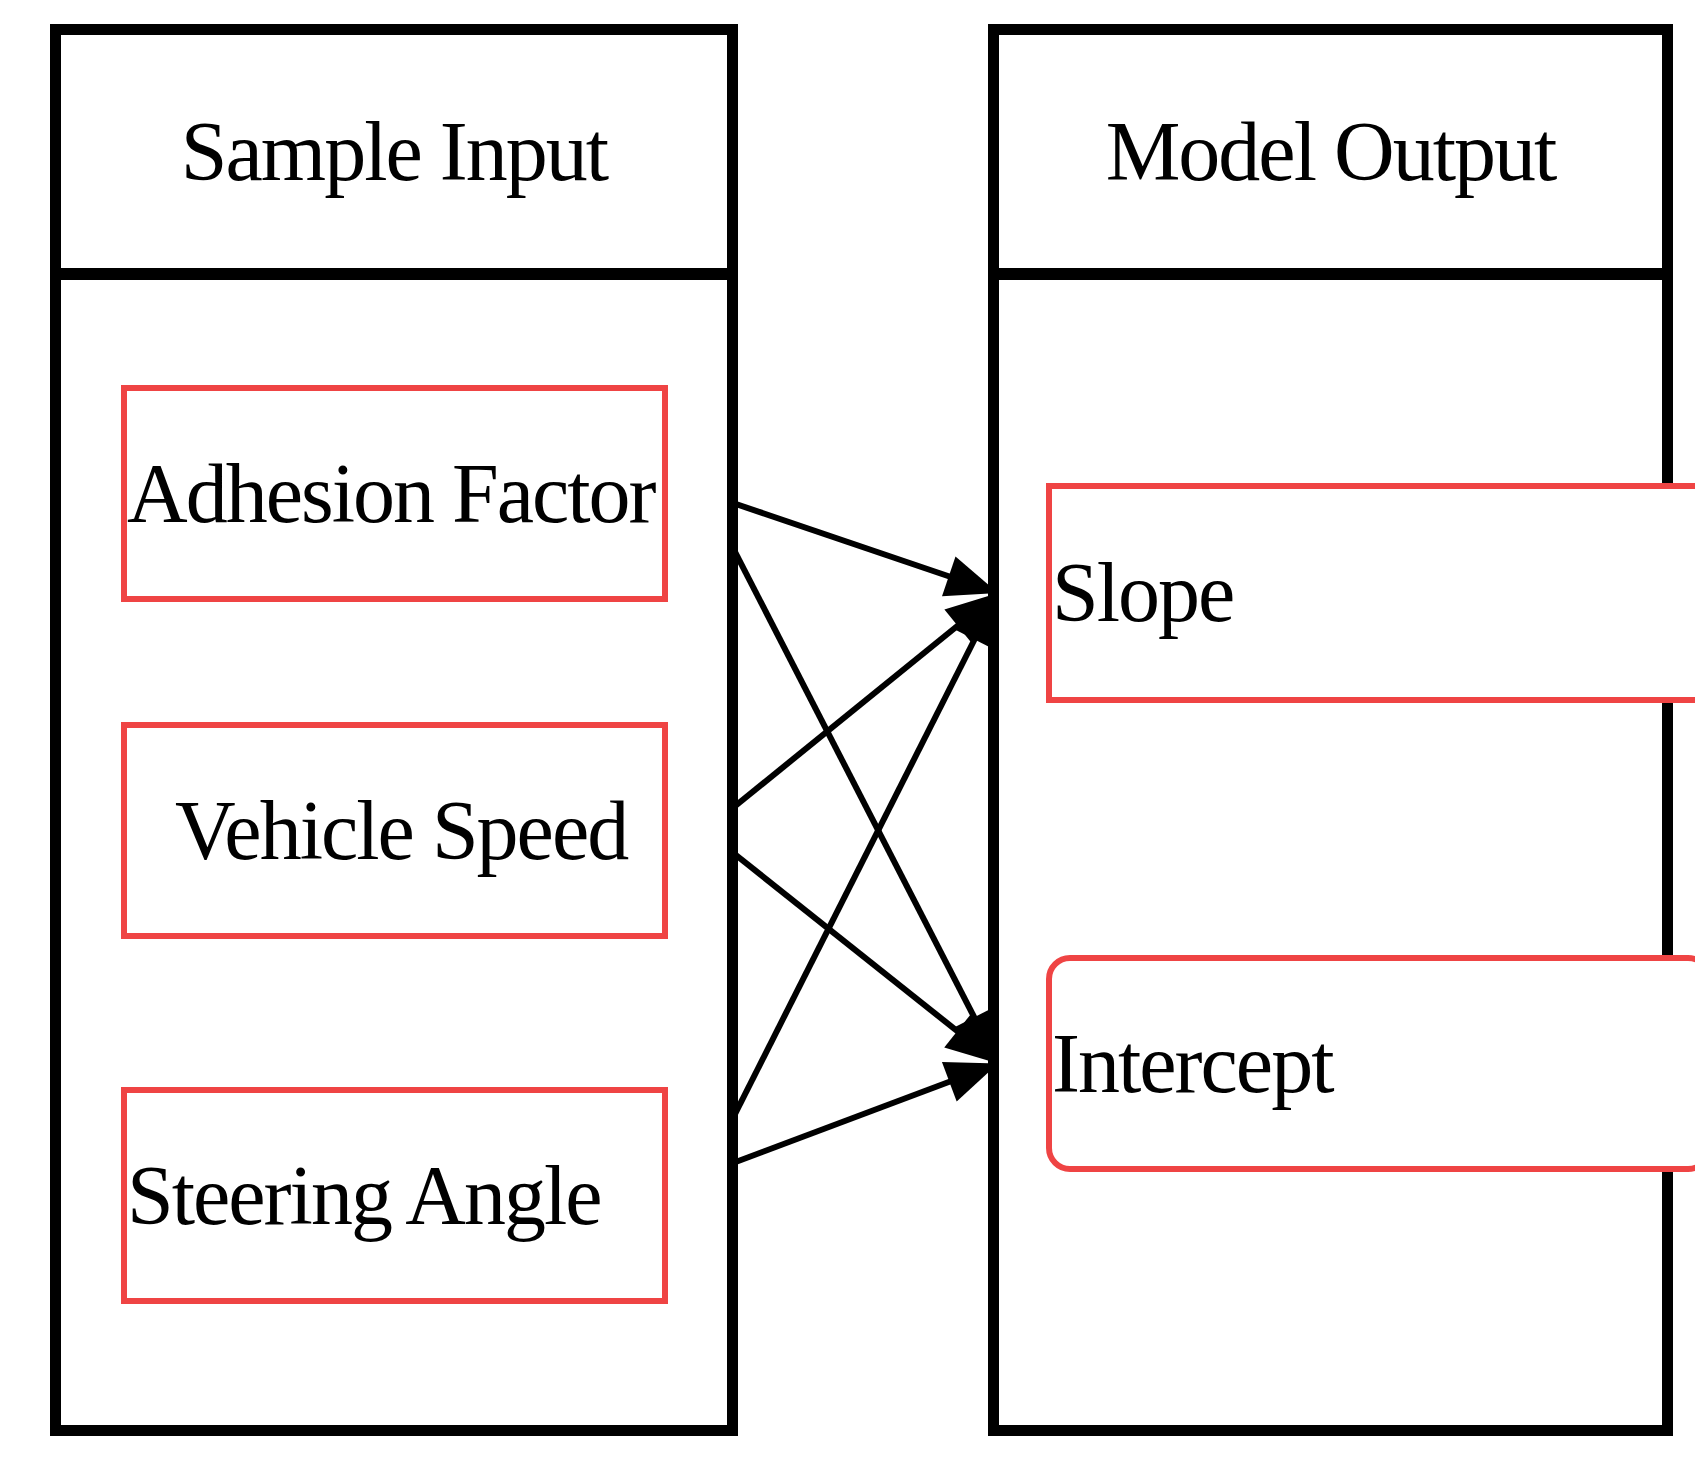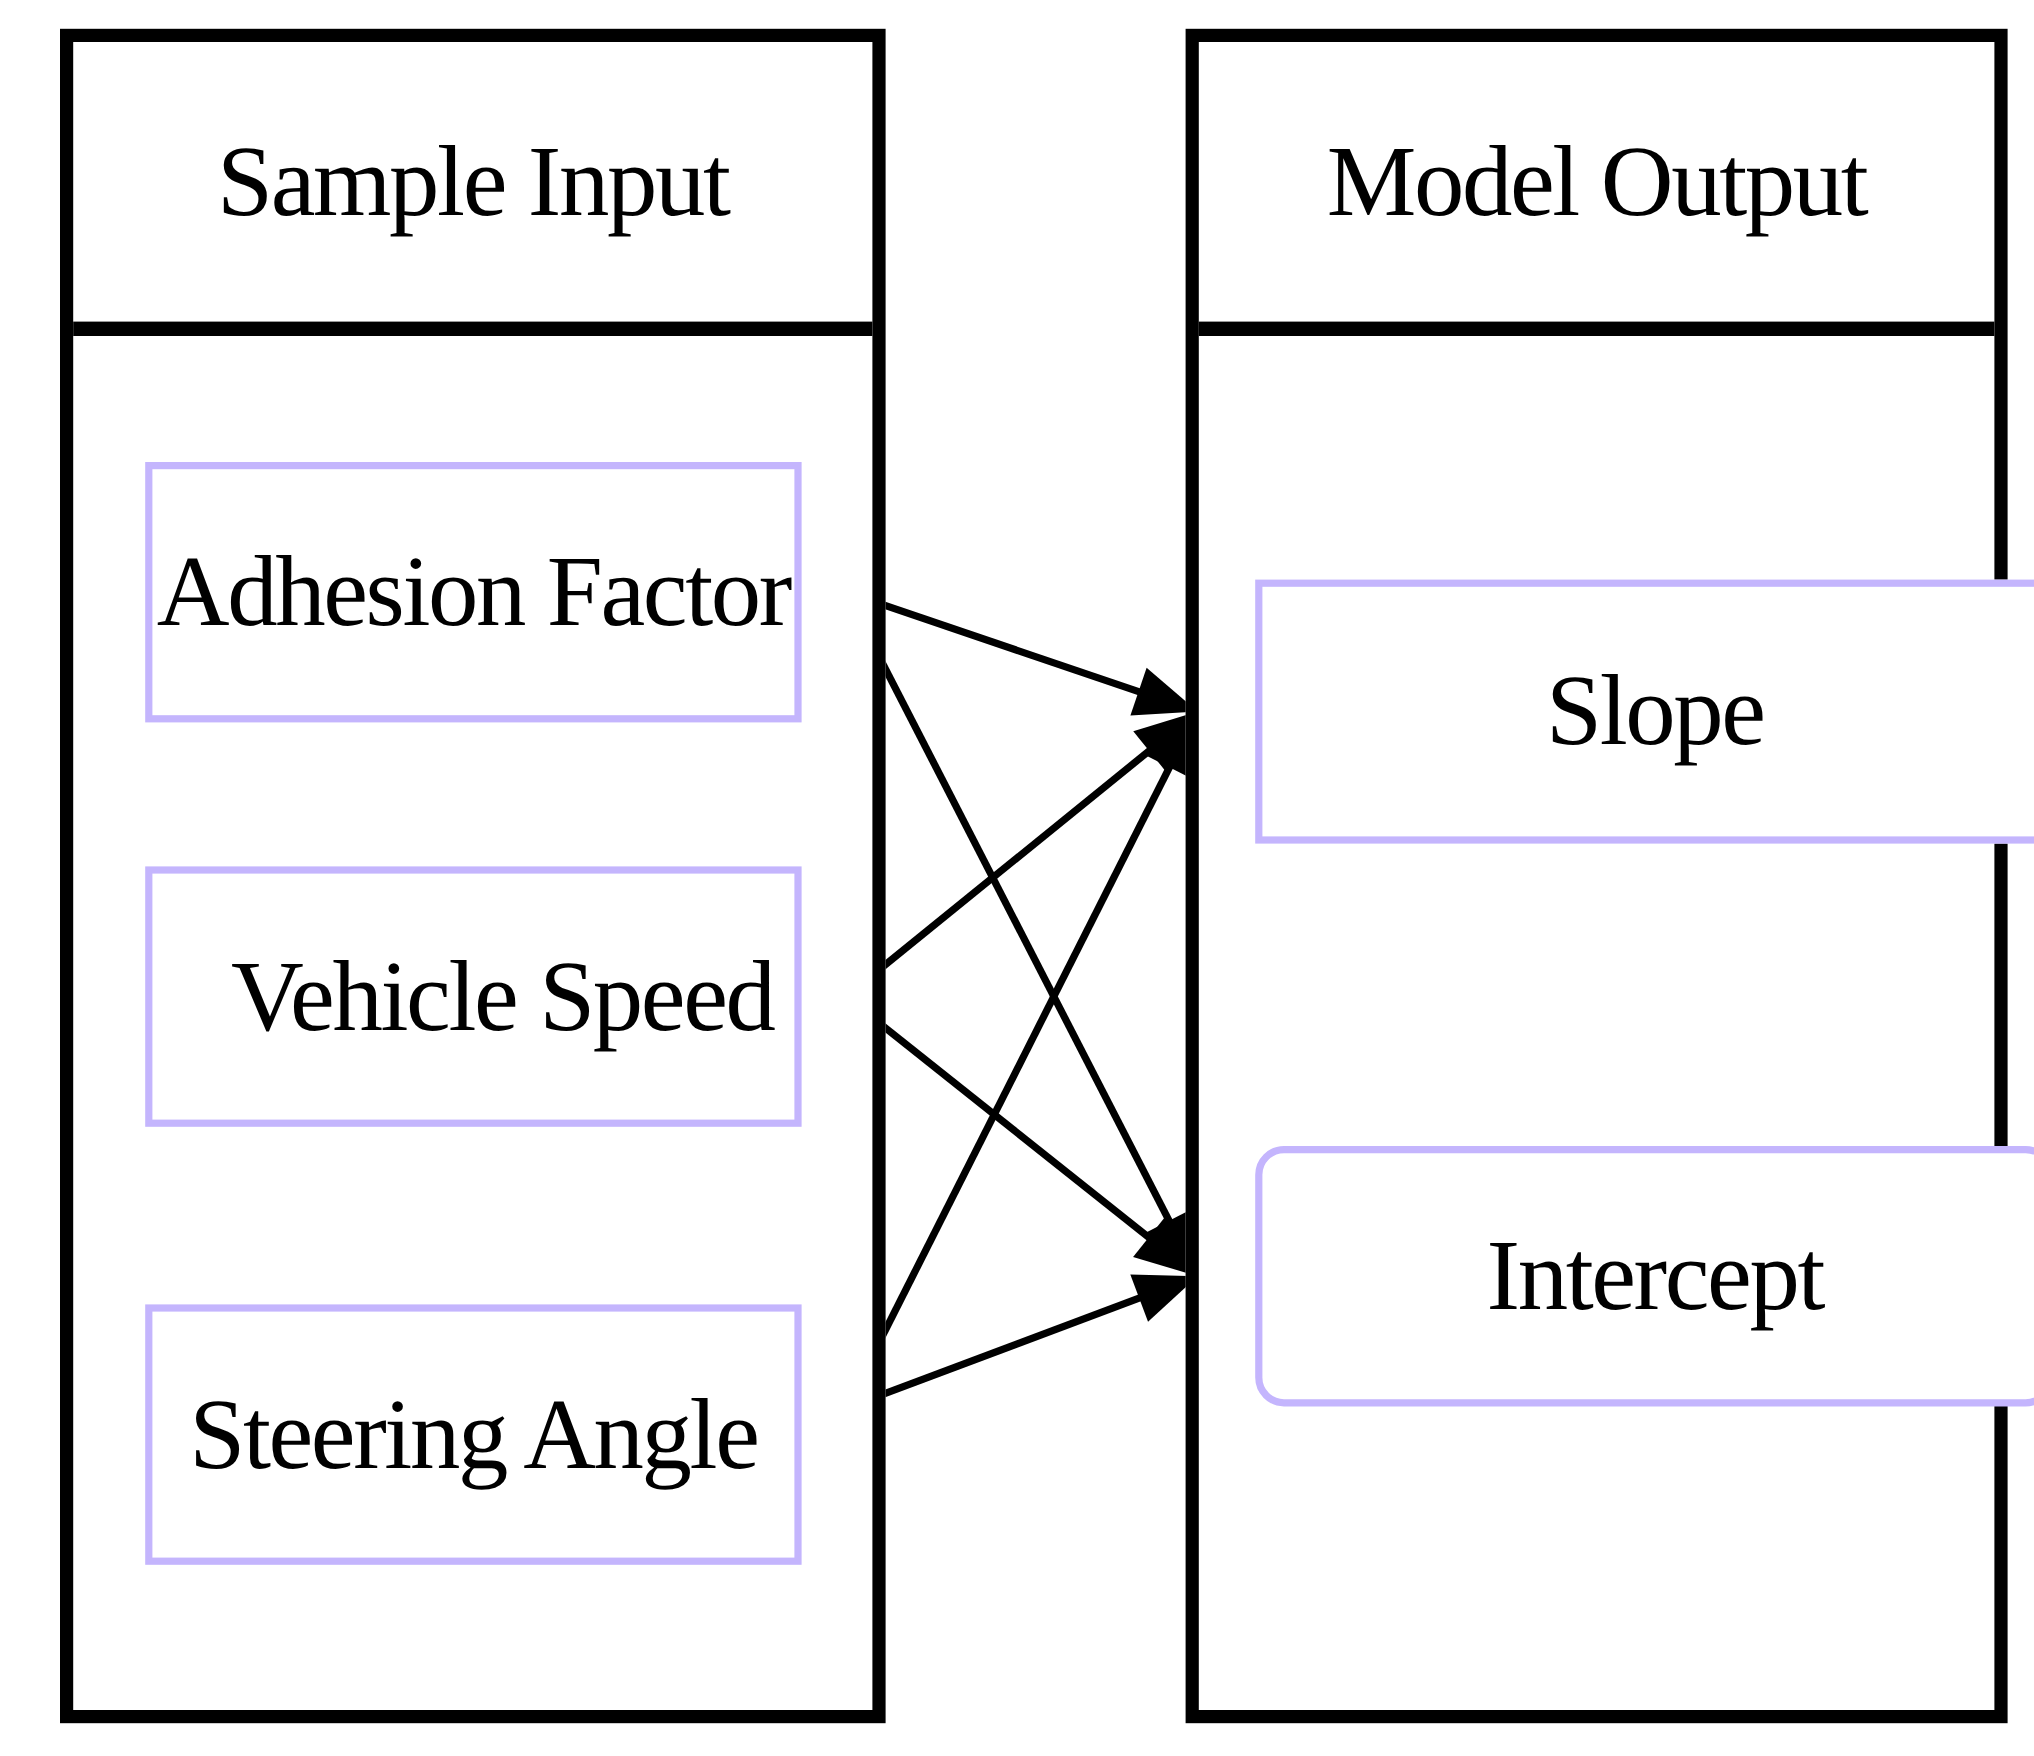--- a/index.html
+++ b/index.html
@@ -44,26 +44,25 @@
     justify-content: center;
   }
   .panel-title {
     font-size: 84px;
     letter-spacing: -2px;
     white-space: nowrap;
     line-height: 1;
   }
   .node {
     position: absolute;
-    border: 6px solid #c4b5fd;
+    border: 6px solid #ef4444;
     box-sizing: border-box;
     background: #ffffff;
     display: flex;
     align-items: center;
-    justify-content: center;
     font-family: Liberation Serif, serif;
   }
   .node-label {
     font-size: 84px;
     letter-spacing: -2px;
     white-space: nowrap;
     line-height: 1;
   }
   
   .input-node  { left: 60px; width: 547px; height: 217px; }

